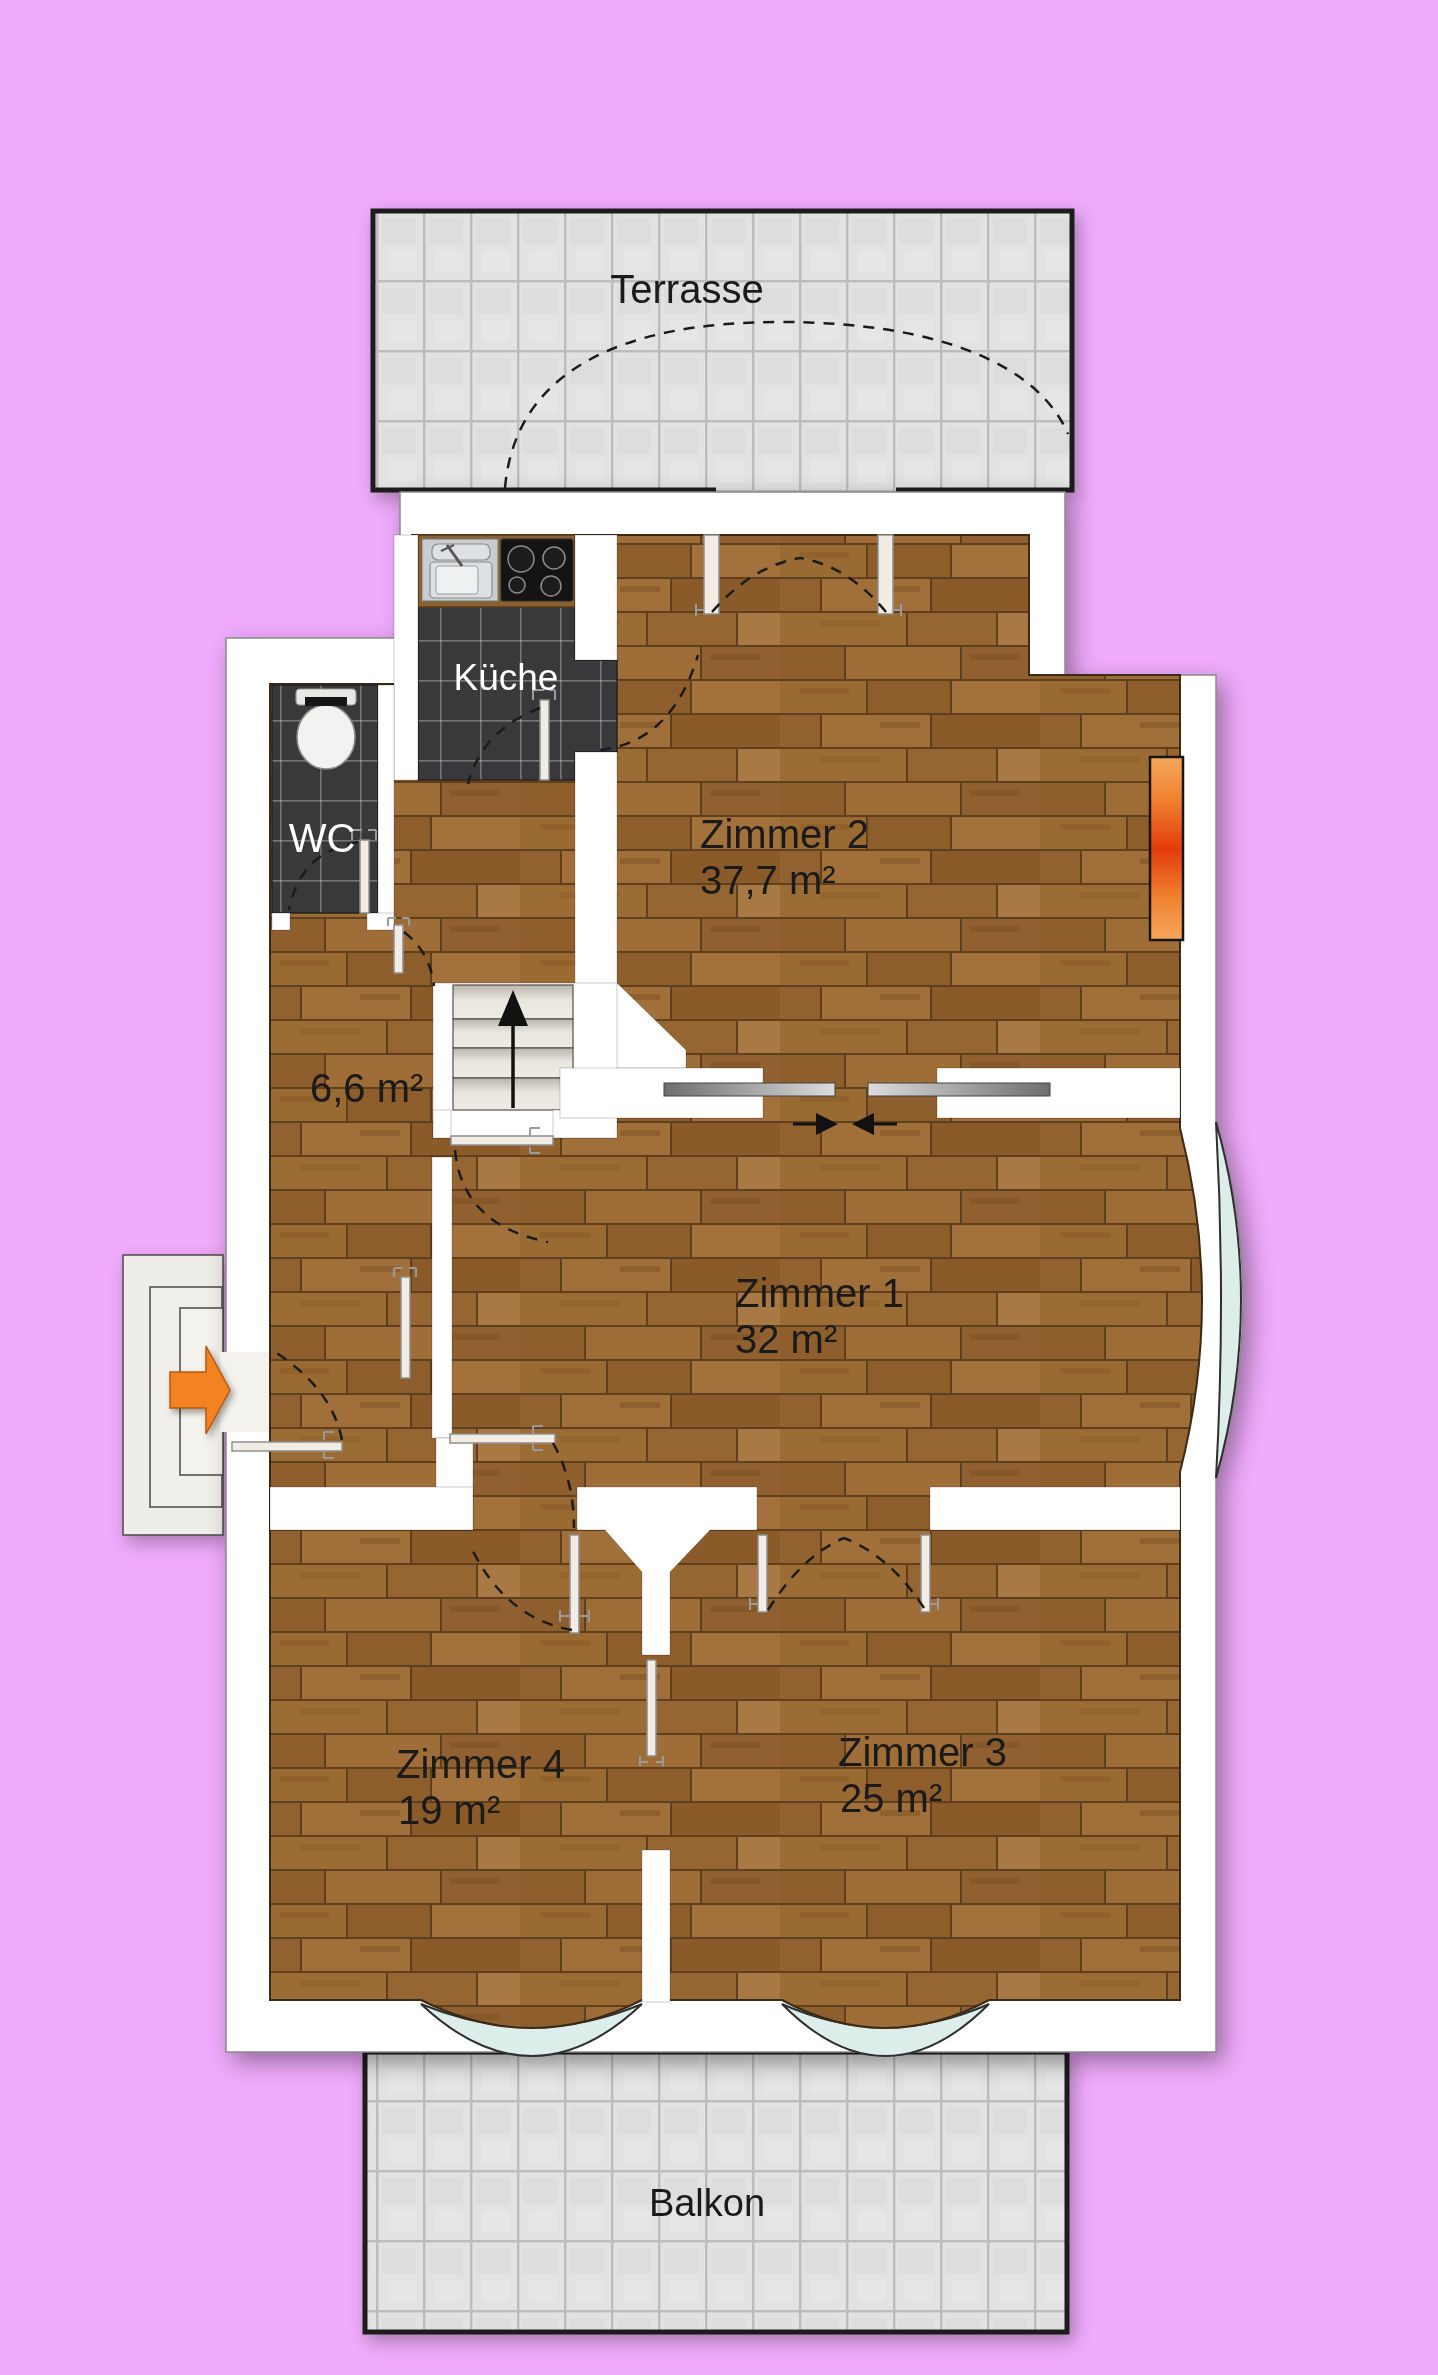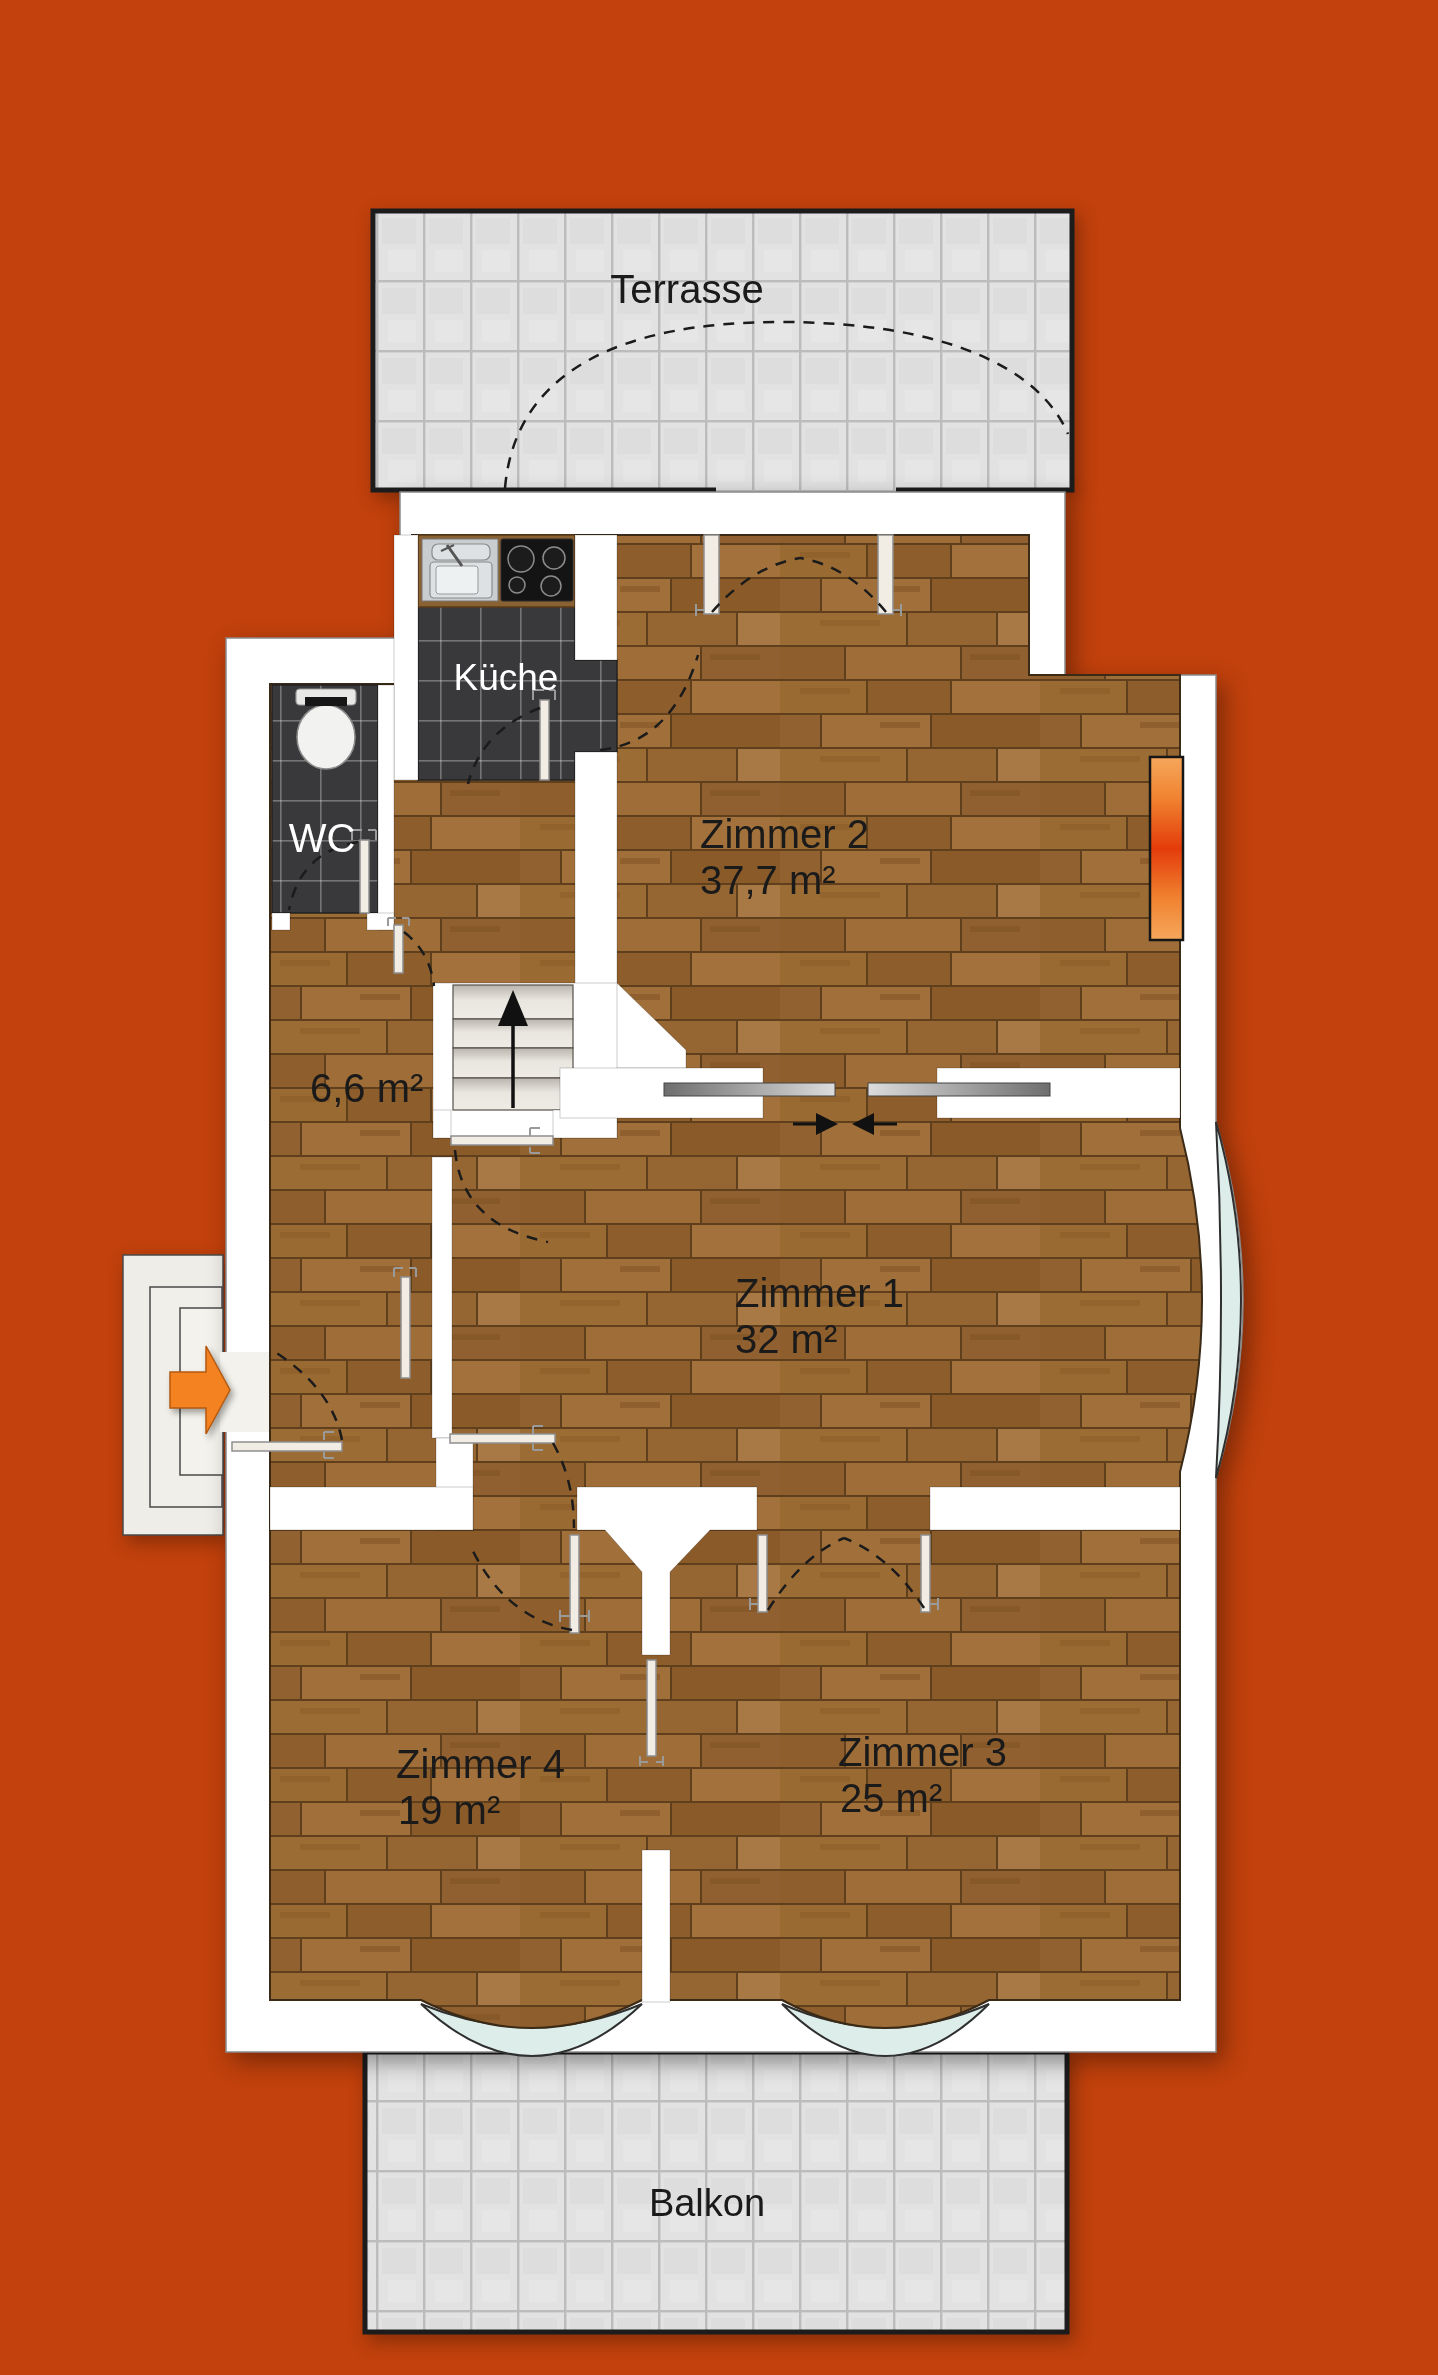--- a/index.html
+++ b/index.html
@@ -1,17 +1,17 @@
 <!DOCTYPE html>
 <html><head>
 <meta charset="utf-8">
 <style>
   html,body{margin:0;padding:0;background:#ffffff;}
   body{font-family:"Liberation Sans", sans-serif;}
-  .stage{width:1438px;height:2375px;position:relative;background:#c2410c;overflow:hidden;}
+  .stage{width:1438px;height:2375px;position:relative;background:#f0abfc;overflow:hidden;}
   svg{display:block;}
   text{font-family:"Liberation Sans", sans-serif;}
   .room-label{fill:#1a1a1a;font-size:40px;}
   .room-label-white{fill:#ffffff;font-size:40px;}
   .shadow-big{filter:drop-shadow(7px 9px 12px rgba(0,0,0,0.38));}
   .shadow-med{filter:drop-shadow(5px 7px 9px rgba(0,0,0,0.30));}
   .wallpiece{fill:#ffffff;stroke:rgba(0,0,0,0.20);stroke-width:1;}
   .doorleaf{fill:#f1ece4;stroke:#8f8f8f;stroke-width:1.5;}
   .bracket{fill:none;stroke:#9a9a9a;stroke-width:2;}
   .swing{fill:none;stroke:#1b1b1b;stroke-width:2.5;stroke-dasharray:11 9;}

